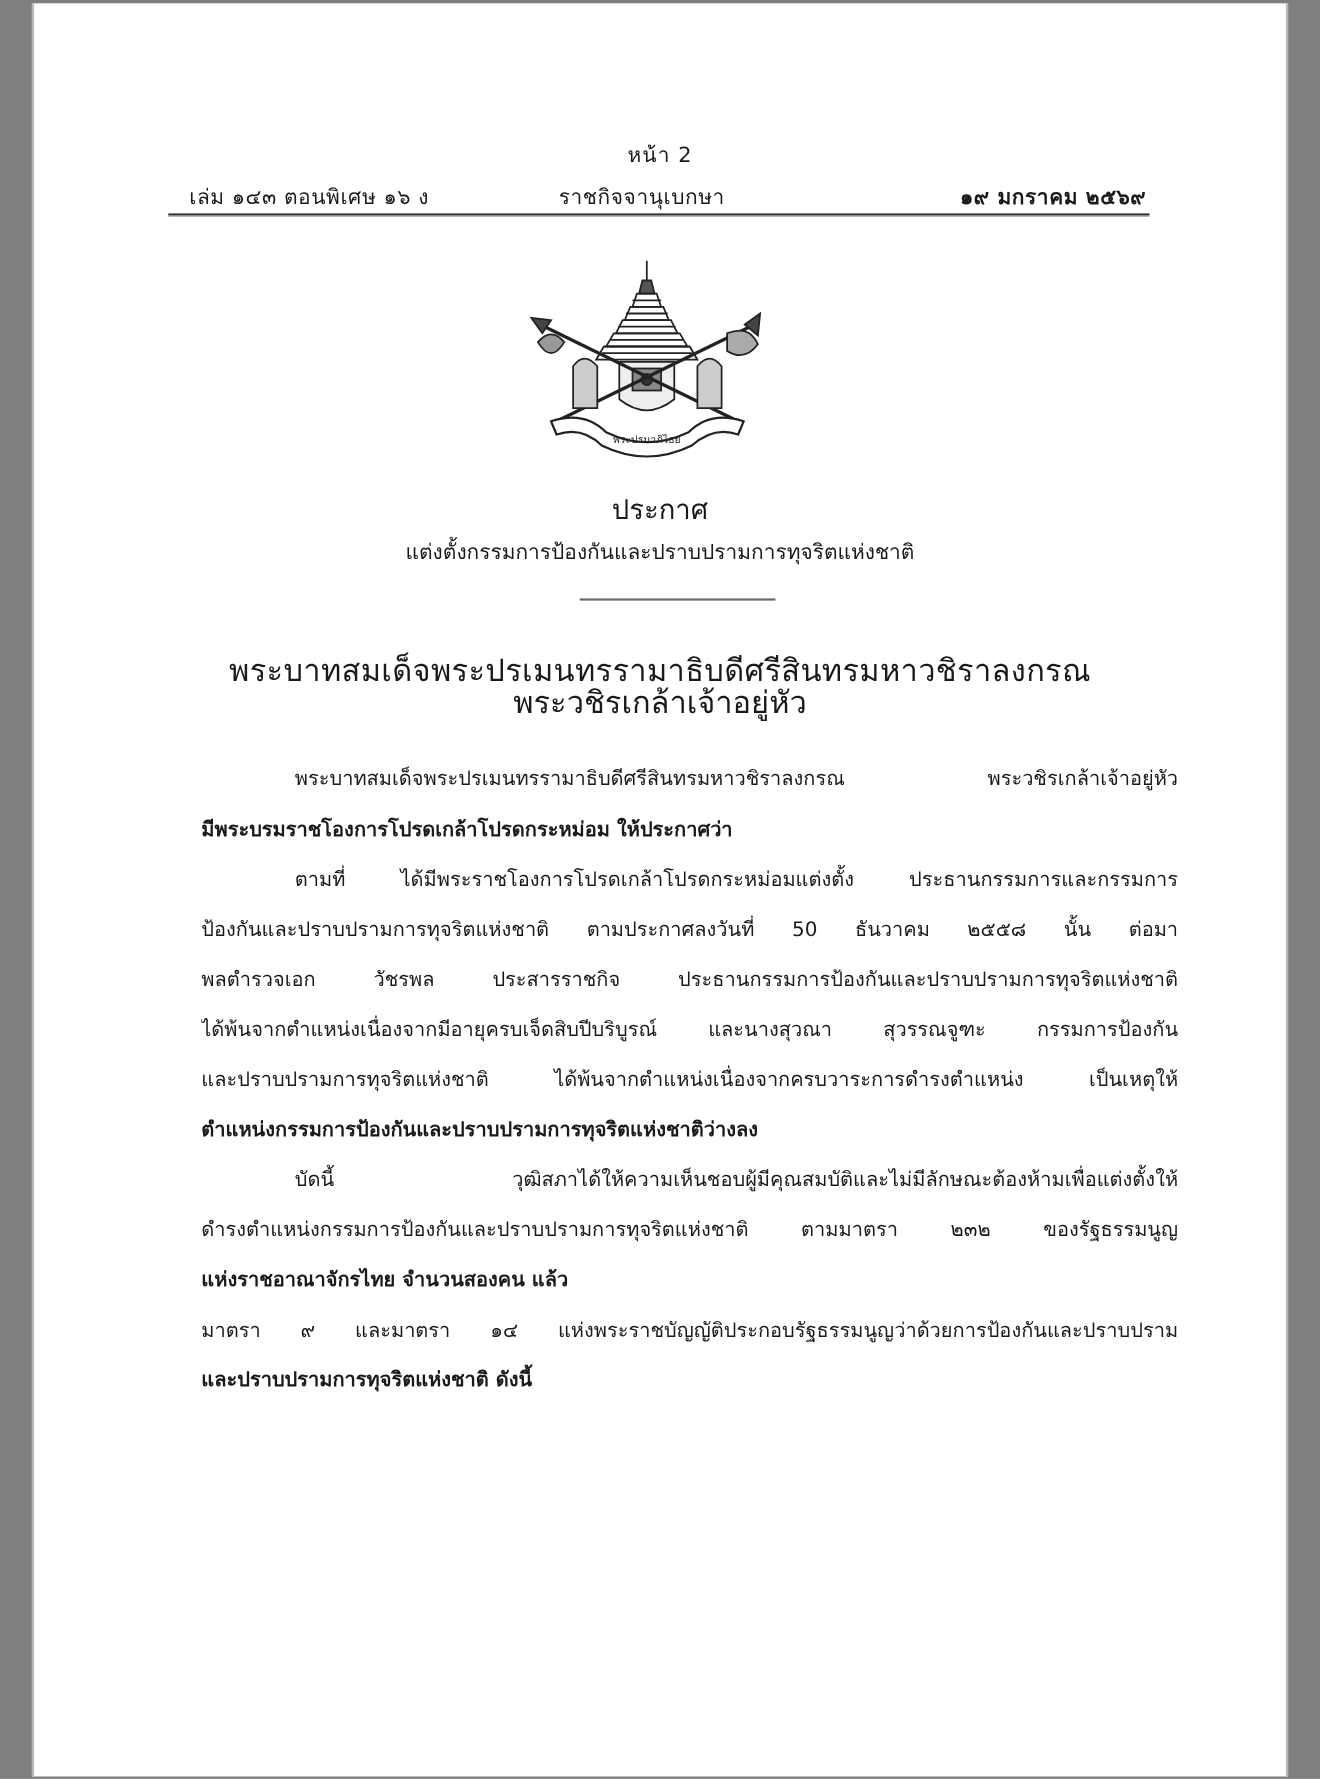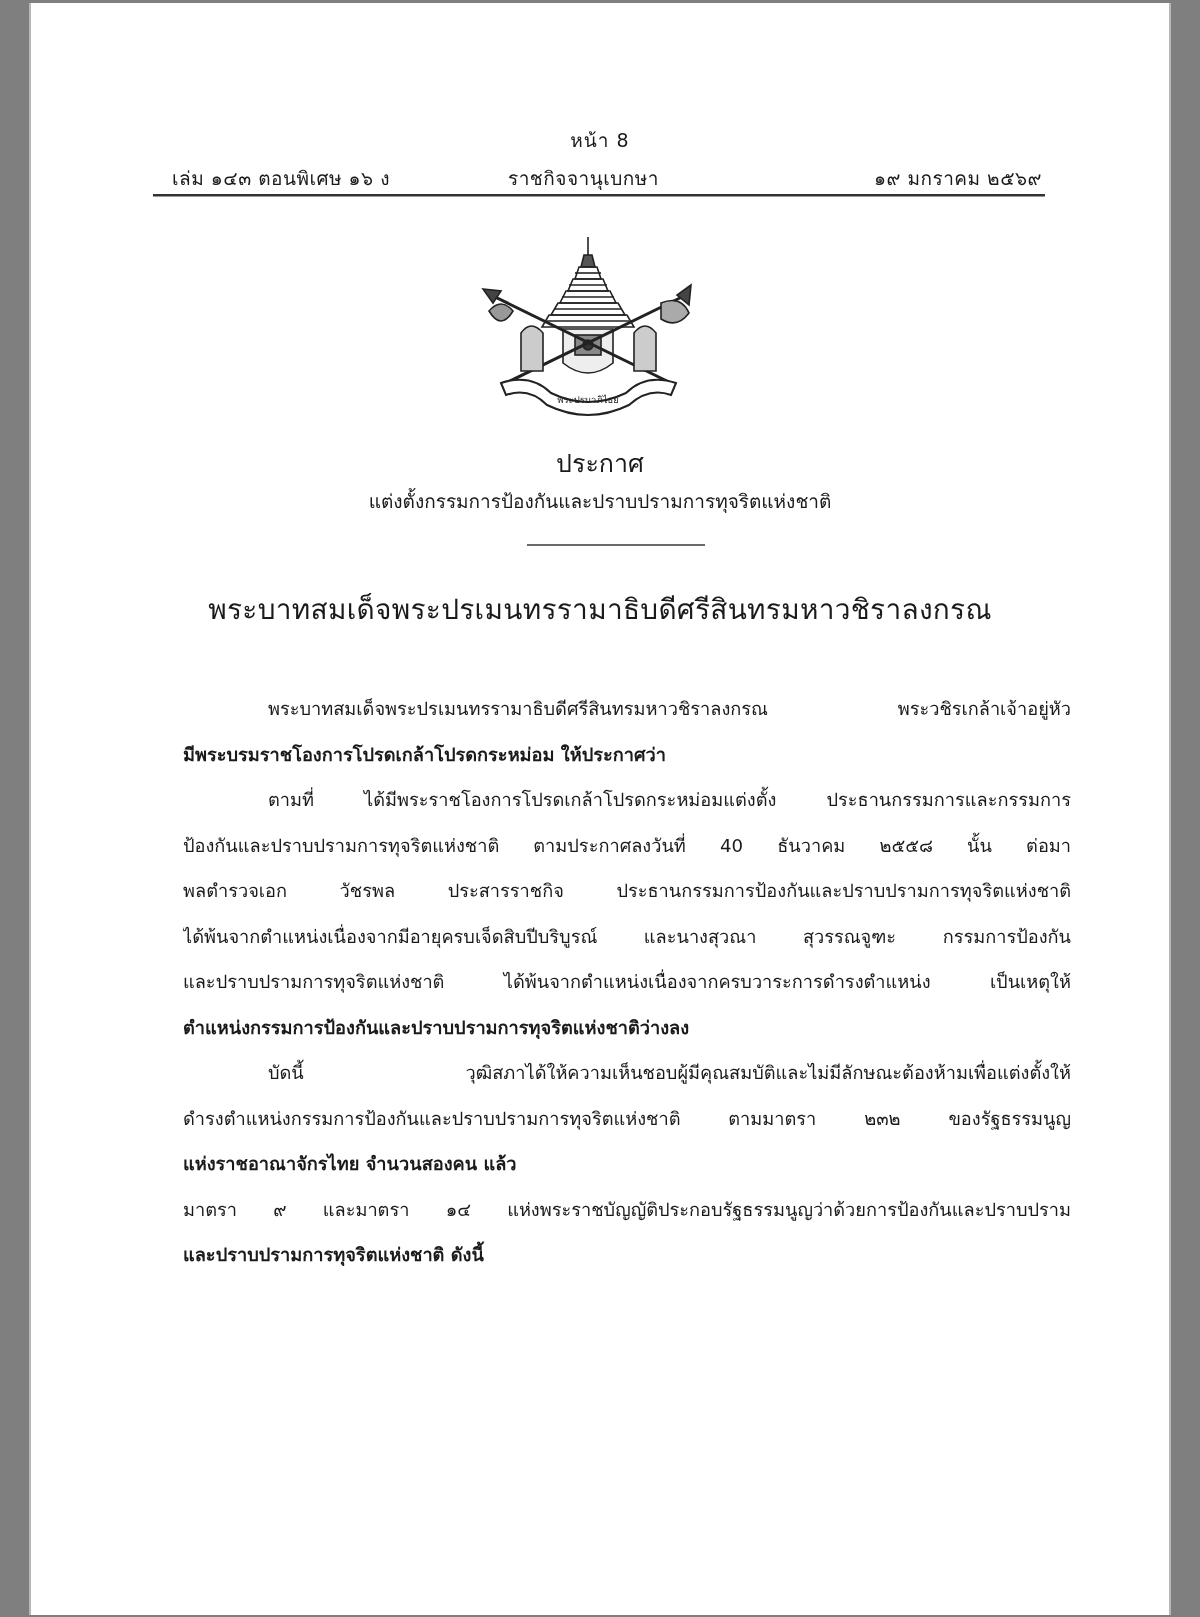--- a/index.html
+++ b/index.html
@@ -19,21 +19,21 @@
       border-right: 2px solid #b8b8b8;
     }
     .abs { position: absolute; white-space: nowrap; }
     .page-no {
       left: 0; width: 100%; top: 122px;
       text-align: center; font-size: 19px; letter-spacing: 1px;
     }
     .hdr { top: 160px; font-size: 19px; letter-spacing: 0.5px; }
     .hdr-vol { left: 141px; }
     .hdr-gazette { left: 477px; }
-    .hdr-date { right: 127px; }
+    .hdr-date { right: 127px; font-weight: bold; }
     .hdr-rule {
       left: 122px; width: 892px; top: 191px;
       height: 0; border-top: 2px solid #333; border-bottom: 1px solid #999;
     }
     .seal { left: 440px; top: 230px; width: 235px; height: 185px; }
     .ann-title {
       left: 0; width: 100%; top: 440px;
       text-align: center; font-size: 25px;
     }
     .ann-subtitle {
@@ -58,21 +58,21 @@
     }
     .line { display: block; white-space: nowrap; overflow: hidden; text-align: justify; text-align-last: justify; }
     .line.indent { padding-left: 85px; }
     .line.last { text-align-last: left; font-weight: bold; }
   </style>
 </head>
 <body>
 
 <div class="page">
 
-  <div class="abs page-no">หน้า 8</div>
+  <div class="abs page-no">หน้า 2</div>
 
   <div class="abs hdr hdr-vol">เล่ม ๑๔๓ ตอนพิเศษ ๑๖ ง</div>
   <div class="abs hdr hdr-gazette">ราชกิจจานุเบกษา</div>
   <div class="abs hdr hdr-date">๑๙ มกราคม ๒๕๖๙</div>
   <div class="abs hdr-rule"></div>
 
   <svg class="abs seal" viewBox="0 0 235 185">
     <g fill="none" stroke="#222" stroke-width="1.6">
 
       <line x1="117" y1="4" x2="117" y2="22"></line>
@@ -106,28 +106,29 @@
       <path d="M30 150 Q60 140 80 160 Q117 178 155 160 Q175 140 205 150 L200 162 Q178 154 158 172 Q117 192 76 172 Q58 154 35 162 Z" fill="#fff" stroke-width="2"></path>
     </g>
     <text x="117" y="170" font-size="9.5" text-anchor="middle" fill="#222" font-family="DejaVu Sans, sans-serif">พระปรมาภิไธย</text>
   </svg>
 
   <div class="abs ann-title">ประกาศ</div>
   <div class="abs ann-subtitle">แต่งตั้งกรรมการป้องกันและปราบปรามการทุจริตแห่งชาติ</div>
   <div class="abs title-rule"></div>
 
   <div class="abs king-line1">พระบาทสมเด็จพระปรเมนทรรามาธิบดีศรีสินทรมหาวชิราลงกรณ</div>
+  <div class="abs king-line2">พระวชิรเกล้าเจ้าอยู่หัว</div>
 
   <div class="body">
 
     <span class="line indent">พระบาทสมเด็จพระปรเมนทรรามาธิบดีศรีสินทรมหาวชิราลงกรณ  พระวชิรเกล้าเจ้าอยู่หัว</span>
     <span class="line last">มีพระบรมราชโองการโปรดเกล้าโปรดกระหม่อม  ให้ประกาศว่า</span>
 
     <span class="line indent">ตามที่  ได้มีพระราชโองการโปรดเกล้าโปรดกระหม่อมแต่งตั้ง  ประธานกรรมการและกรรมการ</span>
-    <span class="line">ป้องกันและปราบปรามการทุจริตแห่งชาติ  ตามประกาศลงวันที่  40  ธันวาคม  ๒๕๕๘  นั้น  ต่อมา</span>
+    <span class="line">ป้องกันและปราบปรามการทุจริตแห่งชาติ  ตามประกาศลงวันที่  50  ธันวาคม  ๒๕๕๘  นั้น  ต่อมา</span>
     <span class="line">พลตำรวจเอก วัชรพล  ประสารราชกิจ  ประธานกรรมการป้องกันและปราบปรามการทุจริตแห่งชาติ</span>
     <span class="line">ได้พ้นจากตำแหน่งเนื่องจากมีอายุครบเจ็ดสิบปีบริบูรณ์  และนางสุวณา  สุวรรณจูฑะ  กรรมการป้องกัน</span>
     <span class="line">และปราบปรามการทุจริตแห่งชาติ  ได้พ้นจากตำแหน่งเนื่องจากครบวาระการดำรงตำแหน่ง  เป็นเหตุให้</span>
     <span class="line last">ตำแหน่งกรรมการป้องกันและปราบปรามการทุจริตแห่งชาติว่างลง</span>
 
     <span class="line indent">บัดนี้  วุฒิสภาได้ให้ความเห็นชอบผู้มีคุณสมบัติและไม่มีลักษณะต้องห้ามเพื่อแต่งตั้งให้</span>
     <span class="line">ดำรงตำแหน่งกรรมการป้องกันและปราบปรามการทุจริตแห่งชาติ  ตามมาตรา  ๒๓๒  ของรัฐธรรมนูญ</span>
     <span class="line last">แห่งราชอาณาจักรไทย  จำนวนสองคน  แล้ว</span>
 
     <span class="line">มาตรา  ๙  และมาตรา  ๑๔  แห่งพระราชบัญญัติประกอบรัฐธรรมนูญว่าด้วยการป้องกันและปราบปราม</span>

